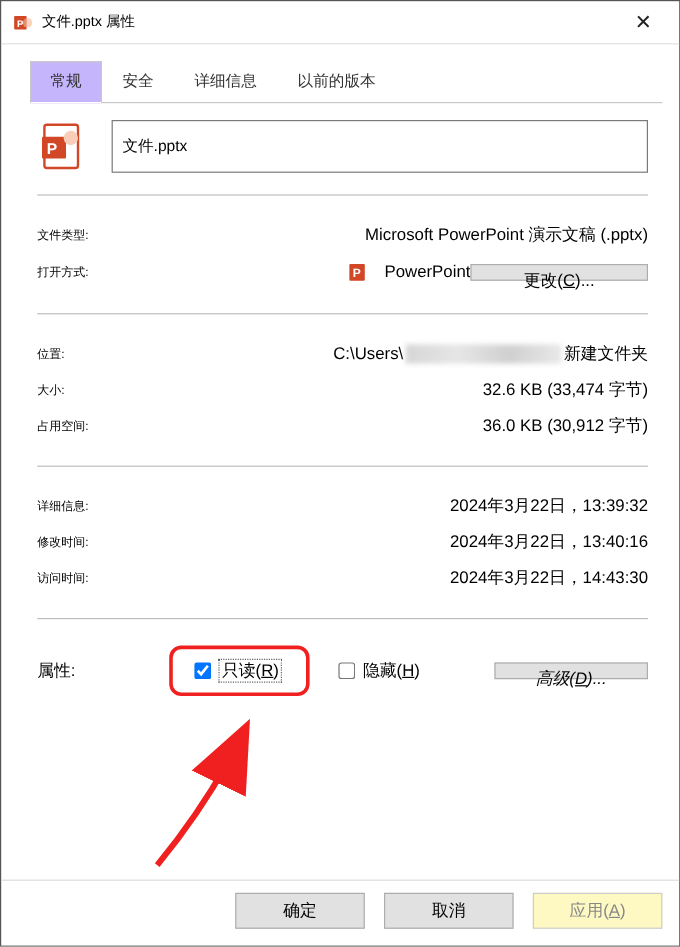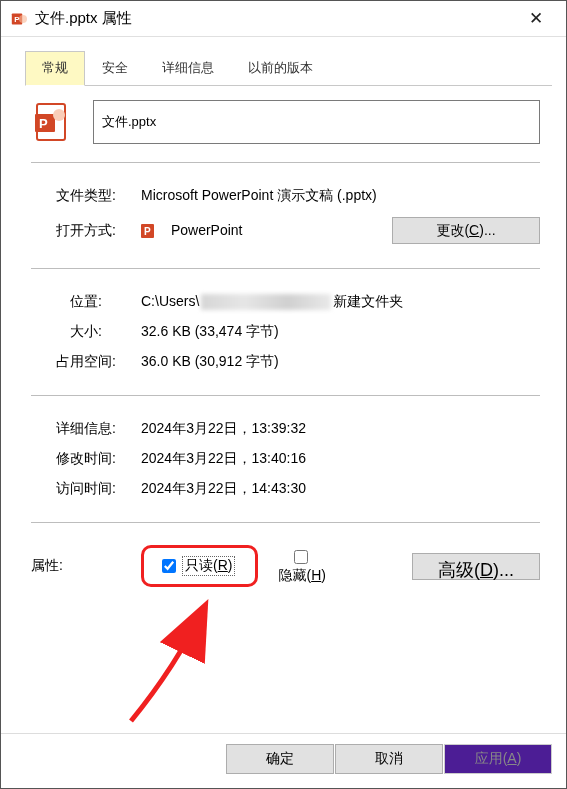--- a/index.html
+++ b/index.html
@@ -26,21 +26,21 @@
     padding: 0 10px;
     border-bottom: 1px solid #e0e0e0;
   }
   .titlebar .app-icon {
     width: 16px;
     height: 16px;
     margin-right: 8px;
   }
   .titlebar .title {
     flex: 1;
-    font-size: 15px;
+    font-size: 12px;
   }
   .titlebar .close {
     width: 40px;
     text-align: center;
     font-size: 17px;
     cursor: pointer;
     color:#222;
   }
   .tabs {
     display: flex;
@@ -48,21 +48,21 @@
   }
   .tab {
     padding: 7px 16px 8px 16px;
     font-size: 13px;
     cursor: pointer;
     color: #333;
     position: relative;
     border:1px solid transparent;
   }
   .tab.active {
-    background: #fef9c3;
+    background: #c4b5fd;
     border:1px solid #c8c8c8;
     border-bottom:1px solid #fff;
     z-index:2;
   }
   .tab-strip{
     border-bottom:1px solid #c8c8c8;
     margin: -1px 14px 0 24px;
   }
   .content {
     flex: 1;
@@ -88,58 +88,58 @@
     border:none;
     border-top:1px solid #bdbdbd;
     margin:18px 0;
   }
   .row{
     display:flex;
     align-items:center;
     padding:6px 0;
     min-height:30px;
   }
-  .row .label{width:110px;font-size:14px;text-align:center;}
-  .row .value{flex:1;font-size:14px;}
+  .row .label{width:110px;font-size:10px;}
+  .row .value{flex:1;font-size:14px;text-align:right;}
   .pp-icon{width:20px;height:20px;margin-right:6px;display:inline-block;vertical-align:middle;}
   .btn{
     background:#e1e1e1;
     border:1px solid #adadad;
     padding:4px 10px;
     font-size:13px;
     font-family:inherit;
     cursor:pointer;
     min-width:100px;
-    height:27px;
+    height:14px;
   }
   .btn u{text-decoration:underline;}
   .change-btn{min-width:148px;font-size:14px;}
   .attr-row{display:flex;align-items:center;padding:4px 0;}
   .attr-row .label{width:110px;font-size:14px;}
   .checkbox-wrap{display:flex;align-items:center;margin-right:30px;font-size:14px;}
   .checkbox-wrap input{margin-right:6px;width:14px;height:14px;}
   .readonly-highlight{
     border:3px solid #f02020;
     border-radius:10px;
     padding:8px 20px 8px 14px;
     display:inline-flex;
     align-items:flex-start;
   }
   .readonly-highlight .cblabel{border:1px dotted #666;padding:0 2px;}
-  .adv-btn{margin-left:auto;min-width:128px;font-size:18px;}
+  .adv-btn{margin-left:auto;min-width:128px;font-size:14px;font-style:italic;}
   .footer{
     display:flex;
     justify-content:flex-end;
-    gap:1px;
+    gap:16px;
     padding:10px 14px 14px 0;
     border-top:1px solid #ddd;
     margin-top:auto;
   }
   .footer .btn{min-width:108px;height:30px;font-size:14px;}
-  .btn.disabled{color:#888;border-color:#ccc;background:#4c1d95;cursor:default;}
+  .btn.disabled{color:#888;border-color:#ccc;background:#fef9c3;cursor:default;}
   .blur{
     display:inline-block;width:130px;height:16px;
     background:linear-gradient(90deg,#d6d6d6,#e6e6e6,#d0d0d0,#e9e9e9);
     filter:blur(2px);vertical-align:middle;margin:0 2px;
   }
   .arrow-svg{position:absolute;left:115px;top:585px;pointer-events:none;}
 </style>
 </head>
 <body>
 
@@ -230,21 +230,21 @@
     <hr class="sep">
 
     <div class="attr-row">
       <span class="label">属性:</span>
       <span class="readonly-highlight">
         <label class="checkbox-wrap" style="margin-right:0;">
           <input type="checkbox" checked="" style="">
           <span class="cblabel">只读(<u>R</u>)</span>
         </label>
       </span>
-      <label class="checkbox-wrap" style="margin-left:20px;flex-direction:column;">
+      <label class="checkbox-wrap" style="margin-left:20px;">
         <input type="checkbox" style="">
         <span>隐藏(<u>H</u>)</span>
       </label>
       <button class="btn adv-btn">高级(<u>D</u>)...</button>
     </div>
   </div>
 
   <svg class="arrow-svg" width="140" height="150">
     <defs>
         <marker id="ah" markerWidth="12" markerHeight="12" refX="10" refY="5" orient="auto">

